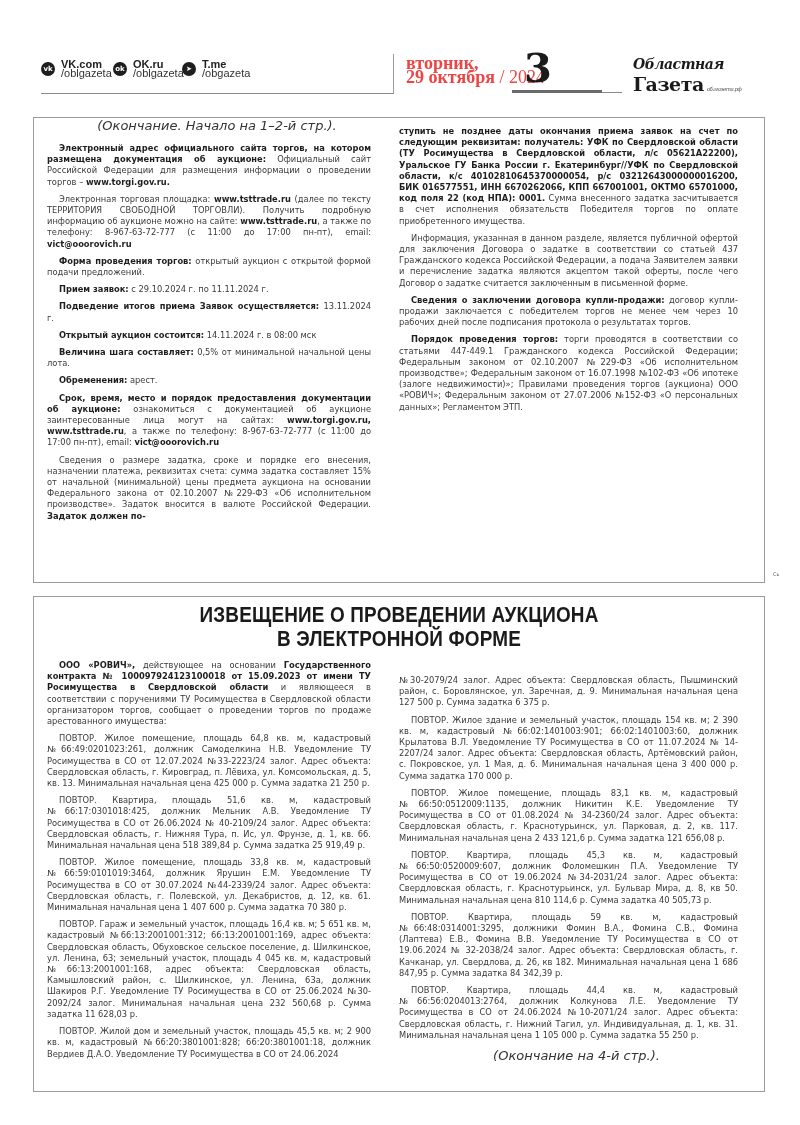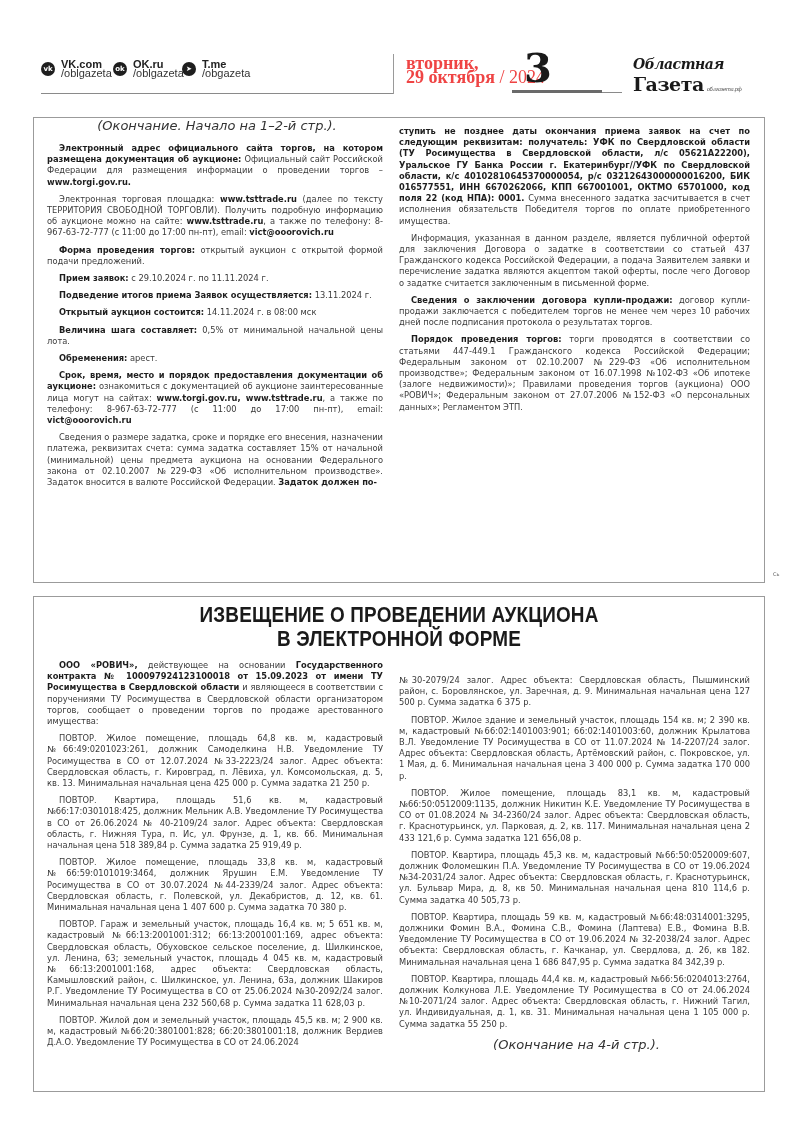--- a/index.html
+++ b/index.html
@@ -22,21 +22,21 @@
   .brand .l1 { font-size: 14px; line-height: 20px; letter-spacing: -0.5px; font-style: italic; }
   .brand .l2 { font-size: 19px; line-height: 20px; letter-spacing: -0.5px; }
   .brand .site { font-family: "DejaVu Serif", serif; font-style: italic; font-weight: normal; font-size: 5.5px; color: #555; margin-left: 3px; }
 
   
   .box { position: absolute; border: 1px solid #9b9b9b; background: #fff; }
   .box1 { left: 33px; top: 117px; width: 730px; height: 464px; }
   .box2 { left: 33px; top: 596px; width: 730px; height: 494px; }
 
   .col { position: absolute; font-family: "DejaVu Sans", sans-serif; font-size: 8.3px; line-height: 11.2px; color: #3a3a3a; text-align: justify; }
-  .col p { margin: 0 4px 6px 0; text-indent: 12px; }
+  .col p { margin: 0 16px 6px 0; text-indent: 12px; }
   .col p b, .col b { color: #1e1e1e; font-weight: bold; }
   .col p.noind { text-indent: 0; }
 
   .box1 .col-left { left: 13px; top: 3px; width: 340px; }
   .box1 .col-right { left: 365px; top: 8px; width: 355px; }
   .cont-note { text-align: center; font-style: italic; font-size: 13px; color: #333; margin: 0 0 12px 0 !important; text-indent: 0 !important; line-height: 10px; }
 
   .headline { position: absolute; left: 0; top: 6px; width: 730px; text-align: center; font-family: "Liberation Sans", sans-serif; font-weight: bold; font-size: 22px; line-height: 24px; color: #1a1a1a; transform: scaleX(0.86); transform-origin: center; letter-spacing: 0.2px; }
 
   .box2 .col-left { left: 13px; top: 63px; width: 340px; }

